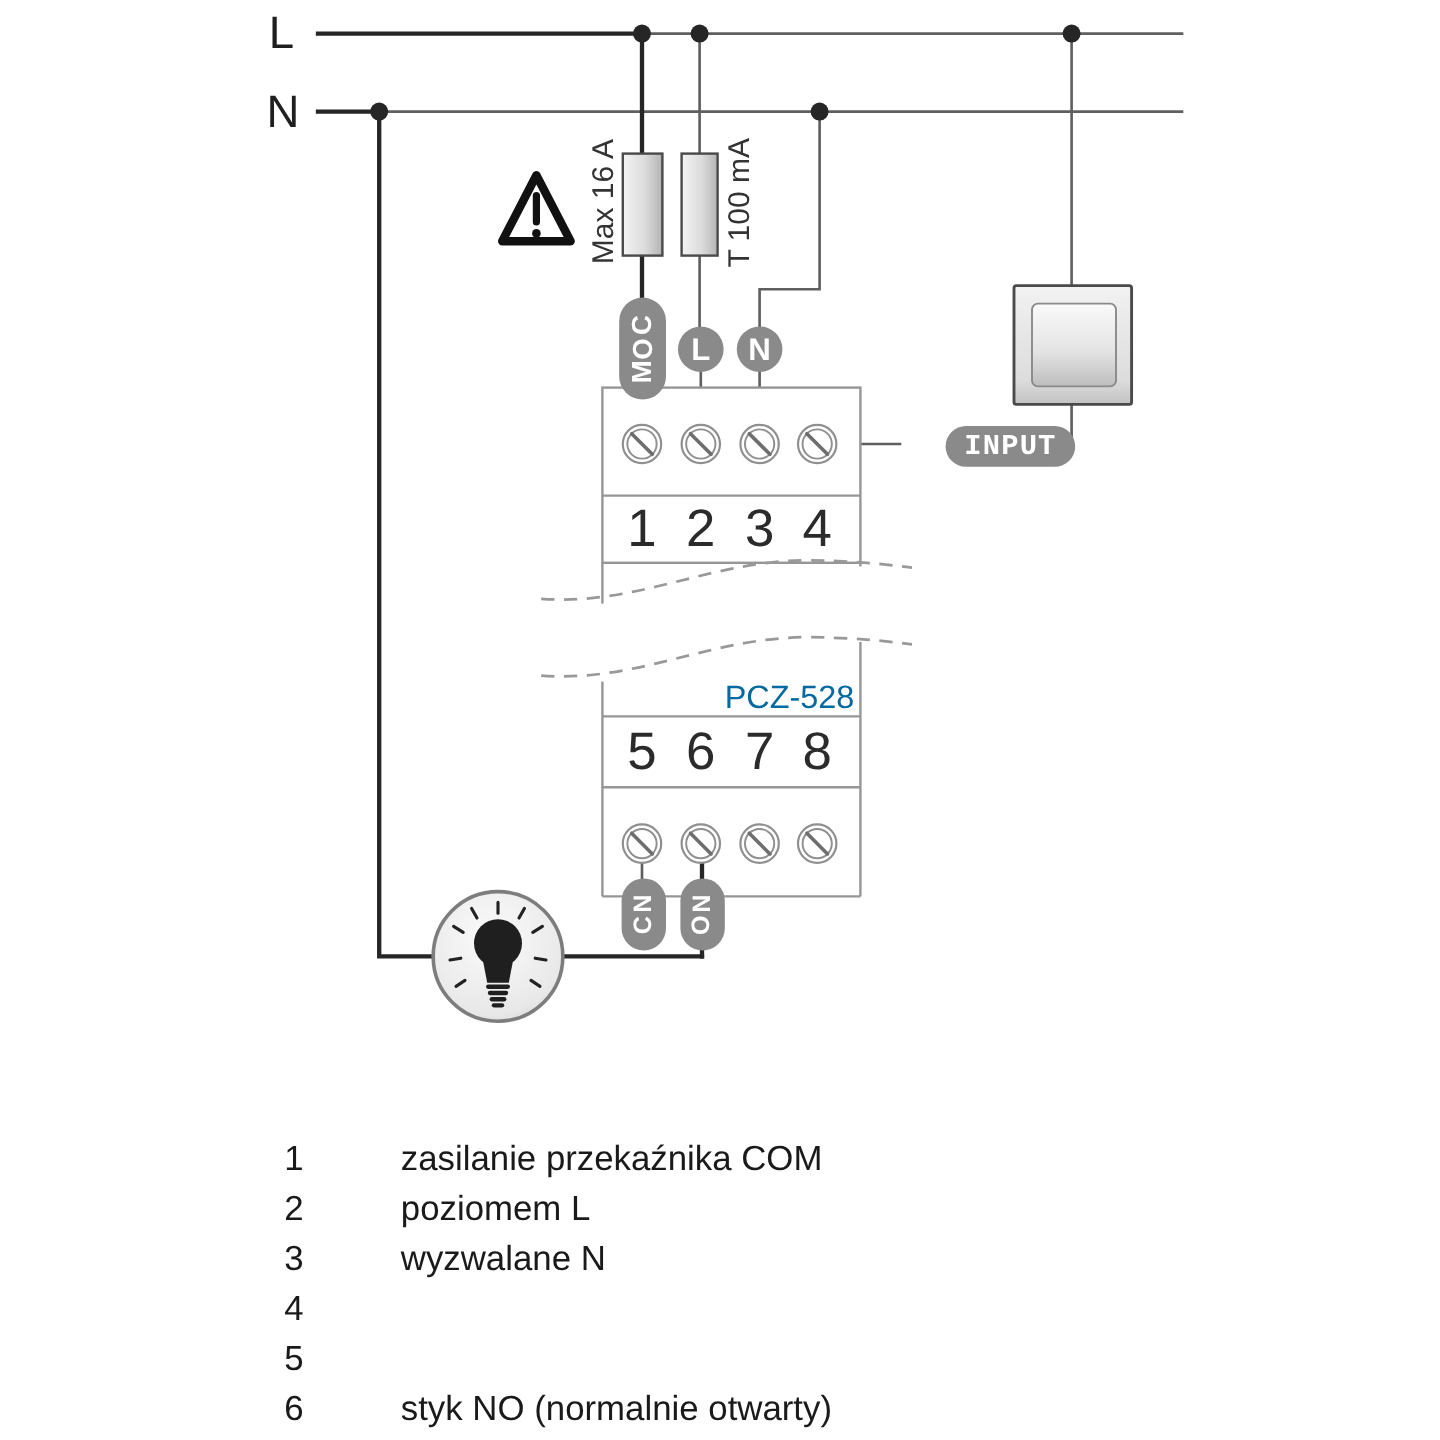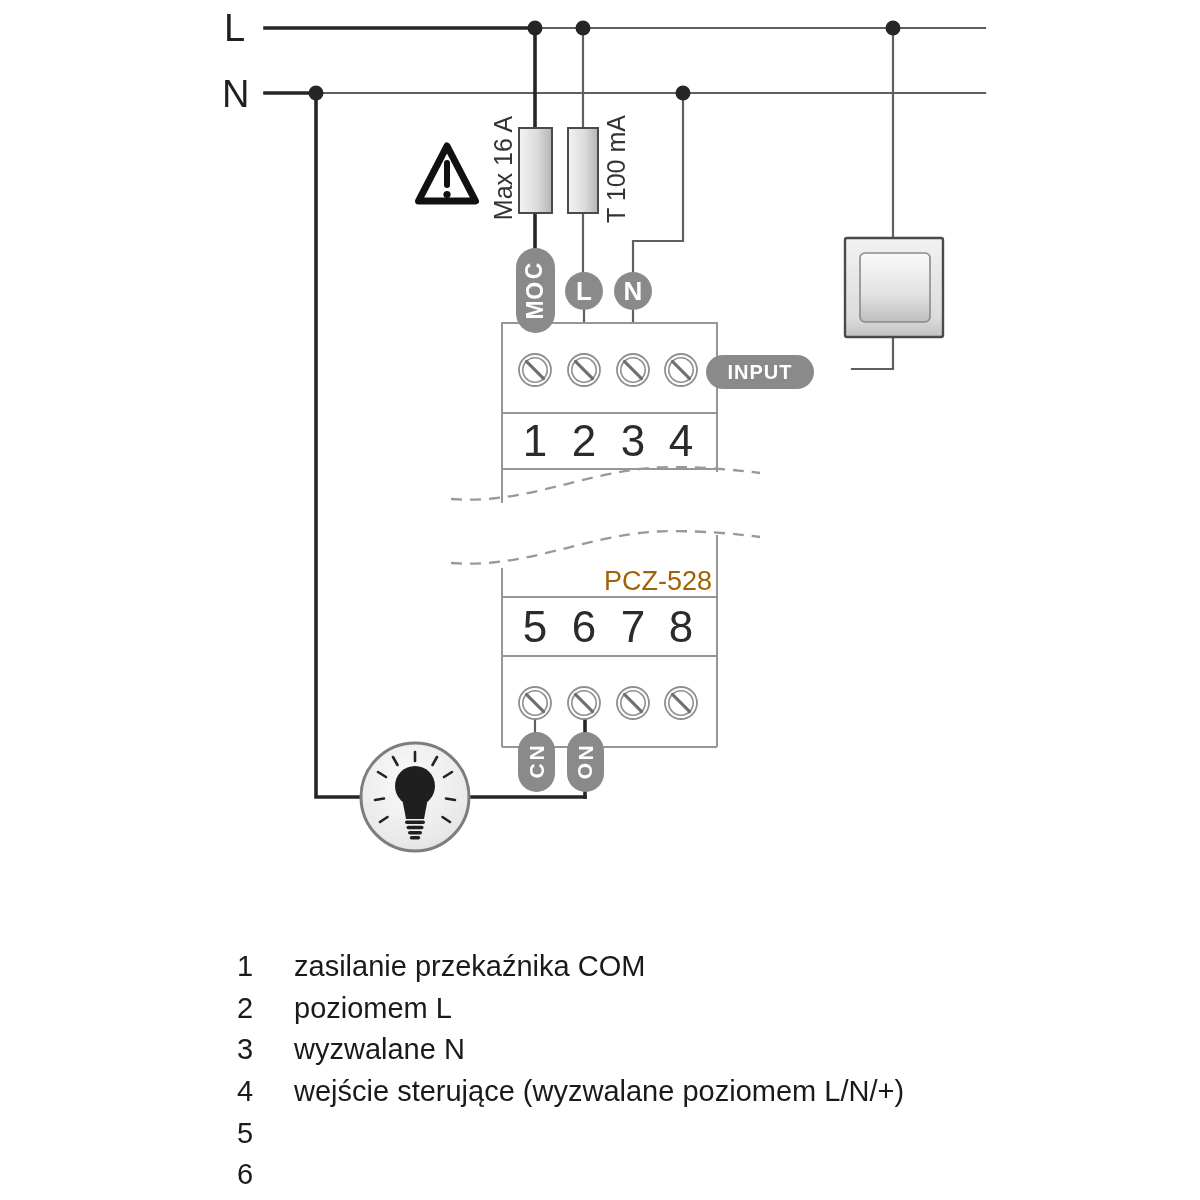--- a/index.html
+++ b/index.html
@@ -11,29 +11,29 @@
   .fuse-label{width:140px;height:28px;text-align:center;font-size:25px;color:#333;
               transform:rotate(-90deg);line-height:28px;white-space:nowrap;}
   .vpill{background:#8a8a8a;border-radius:999px;display:flex;flex-direction:column;
          align-items:center;justify-content:center;color:#fff;font-weight:bold;}
   .vpill span{display:block;transform:rotate(-90deg);line-height:0.86;}
   .com-pill{left:516px;top:248px;width:39px;height:85px;font-size:23px;}
   .nc-pill{left:518px;top:732px;width:37px;height:60px;font-size:21px;}
   .no-pill{left:567px;top:732px;width:37px;height:60px;font-size:21px;}
   .round-tag{background:#8a8a8a;border-radius:50%;width:38px;height:38px;color:#fff;
              font-weight:bold;font-size:26px;display:flex;align-items:center;justify-content:center;}
-  .input-pill{left:706px;top:355px;width:108px;height:34px;background:#8a8a8a;border-radius:17px;
-              color:#fff;font-weight:bold;font-size:20px;letter-spacing:1px;
-              display:flex;align-items:center;justify-content:center;}
+  .input-pill{left:788px;top:355px;width:108px;height:34px;background:#8a8a8a;border-radius:17px;
+              color:#fff;font-weight:bold;font-size:24px;letter-spacing:1px;
+              display:flex;align-items:center;justify-content:center;font-family:Liberation Mono, monospace;}
   .tnum{width:50px;text-align:center;font-size:44px;color:#2b2b2b;line-height:44px;}
-  .model-label{left:560px;top:566px;width:152px;text-align:right;font-size:27px;color:#a16207;}
+  .model-label{left:560px;top:566px;width:152px;text-align:right;font-size:27px;color:#0369a1;}
   .legend{left:220px;top:946px;}
   .legend-row{display:flex;height:41.6px;align-items:center;font-size:29px;color:#1a1a1a;}
   .legend-num{width:50px;text-align:center;flex:none;}
-  .legend-text{margin-left:24px;white-space:nowrap;}
+  .legend-text{margin-left:64px;white-space:nowrap;}
 </style>
 </head>
 <body>
 
 <div class="stage">
 
   <svg width="1200" height="1200" viewBox="0 0 1200 1200">
     <defs>
       <linearGradient id="fuseGrad" x1="0" y1="0" x2="1" y2="0">
         <stop offset="0" stop-color="#f3f3f3"></stop>
@@ -242,23 +242,23 @@
     <div class="legend-row">
       <span class="legend-num">2</span>
       <span class="legend-text">poziomem L</span>
     </div>
     <div class="legend-row">
       <span class="legend-num">3</span>
       <span class="legend-text">wyzwalane N</span>
     </div>
     <div class="legend-row">
       <span class="legend-num">4</span>
-      <span class="legend-text">wejście sterujące (wyzwalane poziomem L/N/+)</span>
     </div>
     <div class="legend-row">
       <span class="legend-num">5</span>
     </div>
     <div class="legend-row">
       <span class="legend-num">6</span>
+      <span class="legend-text">styk NO (normalnie otwarty)</span>
     </div>
   </div>
 
 </div>
 
 </body></html>

